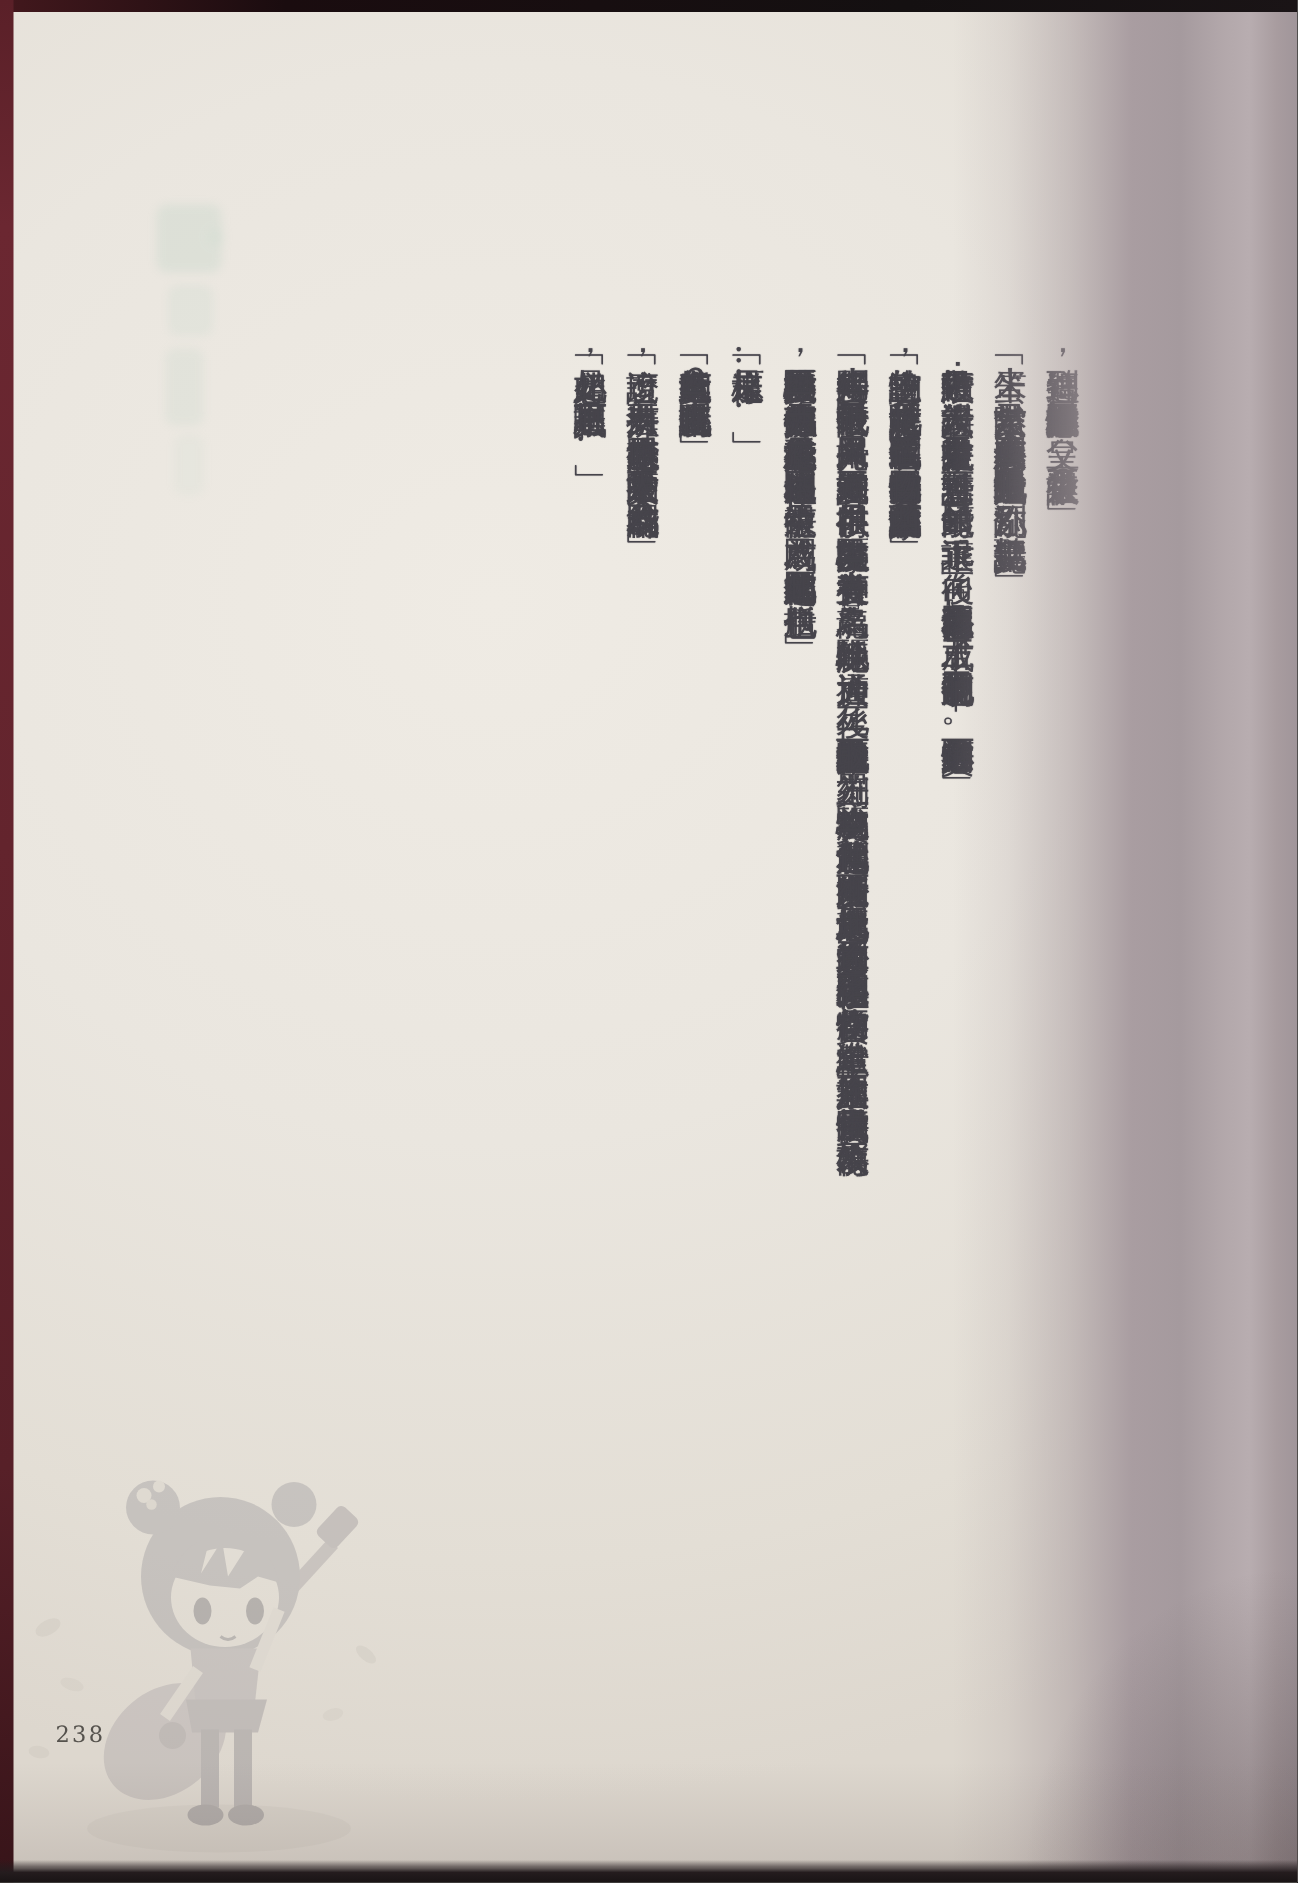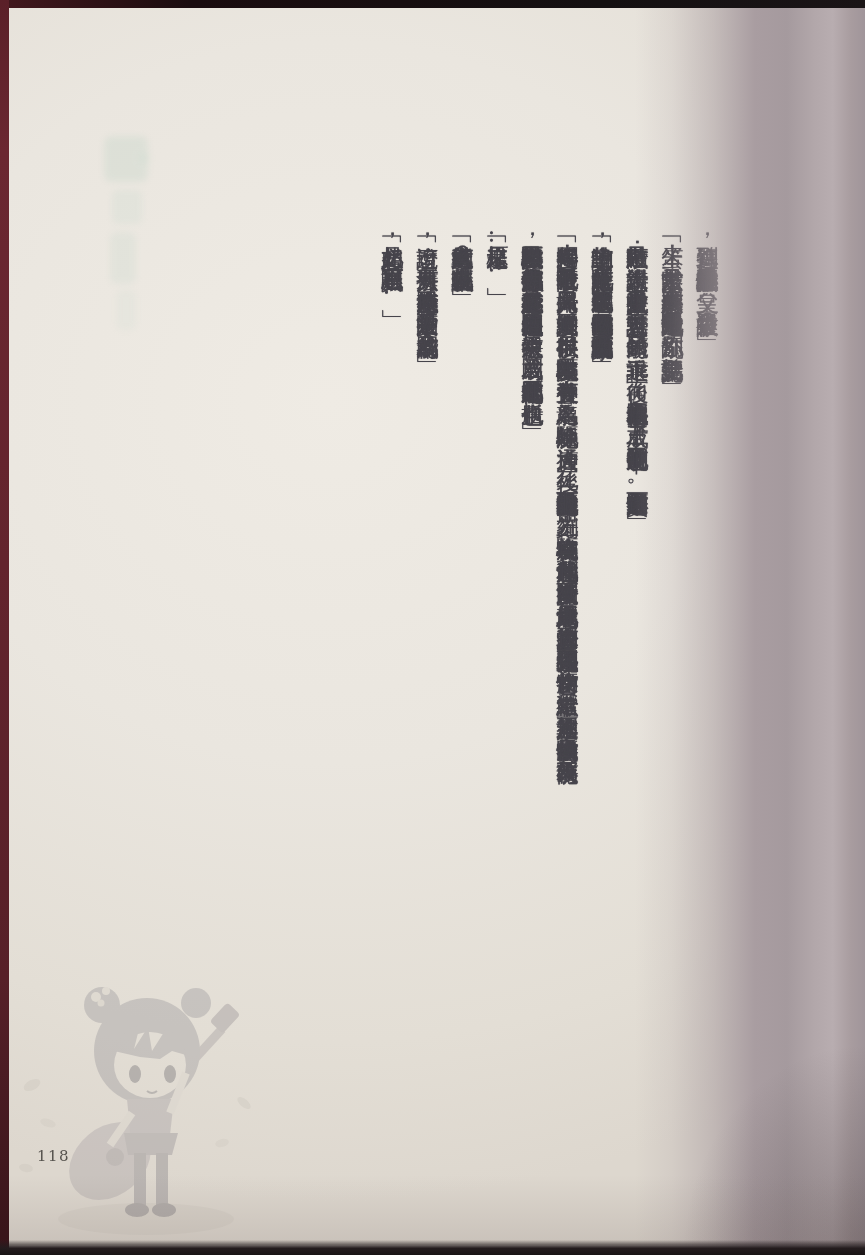--- a/index.html
+++ b/index.html
@@ -110,21 +110,21 @@
 
     <line x1="118" y1="180" x2="96" y2="212" stroke="#d9d4cc" stroke-width="8"></line>
     <line x1="156" y1="180" x2="172" y2="140" stroke="#d9d4cc" stroke-width="8"></line>
 
     <rect x="120" y="220" width="12" height="52" fill="#75727a"></rect>
     <rect x="142" y="220" width="12" height="52" fill="#75727a"></rect>
     <ellipse cx="123" cy="277" rx="12" ry="7" fill="#5b585f"></ellipse>
     <ellipse cx="150" cy="277" rx="12" ry="7" fill="#5b585f"></ellipse>
   </svg>
 
-  <div class="page-number">118</div>
+  <div class="page-number">238</div>
 
   <div class="spine"></div>
   <div class="spine-bottom-shade"></div>
   <div class="page-bottom-shade"></div>
   <div class="edge-top"></div>
   <div class="edge-left"></div>
   <div class="edge-bottom"></div>
 
 </div>
 

